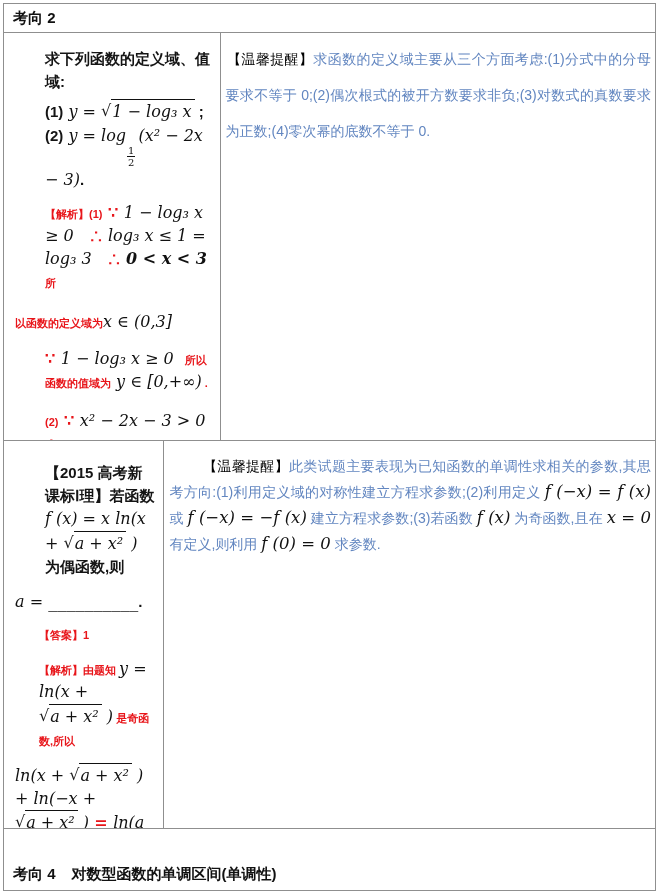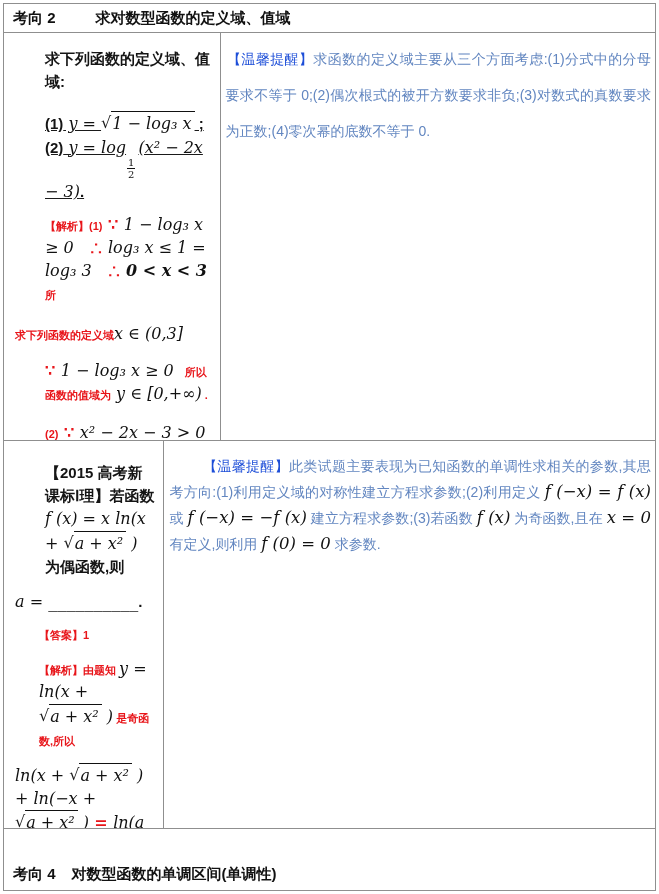--- a/index.html
+++ b/index.html
@@ -39,47 +39,46 @@
   
   .frac { display: inline-flex; flex-direction: column; align-items: center; vertical-align: -13px;
           font-family: "DejaVu Serif", serif; font-style: normal; font-size: 10px; line-height: 1.1;
           color: #111; margin: 0 3px 0 1px; }
   .fd   { border-top: 1px solid #111; padding: 0 1px; }
 
   
   .tippara { text-align: justify; font-size: 14px; color: var(--blue, #6286c0); }
   .tip-1 { line-height: 36px; text-indent: 0.1em; margin-top: 2px; }
   .tip-2 { line-height: 26px; text-indent: 2.4em; margin-top: 6px; }
-  .bk { color: #1d4ed8; }
+  .bk { color: #000000; }
   .bl { color: var(--blue, #6286c0); }
   .mt { font-family: "DejaVu Serif", serif; font-style: italic; font-size: 16.5px; color: #111; }
 </style>
 </head>
 <body>
 
 <div class="page">
   <div class="tbl">
 
     <div class="hrow h1">
       <span class="hlabel">考向 2</span>
-      <span class="htitle">求对数型函数的定义域、值域</span>
     </div>
 
     <div class="crow c2">
       <div class="lcell" id="s2-left">
           <div class="line" style="margin-top: 0px; padding-left: 30px;"><span class="k">求下列函数的定义域、值域:</span></div>
-          <div class="line" style="margin-top: 18px; padding-left: 30px; text-decoration: underline;"><span class="k">(1)</span><span class="m"> y = </span><span class="sqrt ">
+          <div class="line" style="margin-top: 6px; padding-left: 30px;"><span class="k">(1)</span><span class="m"> y = </span><span class="sqrt ">
               <span class="rad">√</span>
               <span class="vinc"><span class="m">1 − log₃ x</span></span>
             </span><span class="k"> ;(2)</span><span class="m"> y = log</span><span class="frac ">
               <span class="fn">1</span>
               <span class="fd">2</span>
             </span><span class="m">(x² − 2x − 3)</span><span class="k">.</span></div>
           <div class="line" style="margin-top: 10px; padding-left: 30px;"><span class="r">【解析】(1)</span><span class="rs"> ∵ </span><span class="m">1 − log₃ x ≥ 0</span><span class="rs">　∴ </span><span class="m">log₃ x ≤ 1 = log₃ 3</span><span class="rs">　∴ </span><span class="m mb">0 &lt; x &lt; 3</span><span class="r"> 所</span></div>
-          <div class="line" style="margin-top: 16px;"><span class="r">求下列函数的定义域</span><span class="m">x ∈ (0,3]</span></div>
+          <div class="line" style="margin-top: 16px;"><span class="r">以函数的定义域为</span><span class="m">x ∈ (0,3]</span></div>
           <div class="line" style="margin-top: 14px; padding-left: 30px;"><span class="rs">∵ </span><span class="m">1 − log₃ x ≥ 0</span><span class="r">　所以函数的值域为</span><span class="m"> y ∈ [0,+∞)</span><span class="r"> .</span></div>
           <div class="line" style="margin-top: 16px; padding-left: 30px;"><span class="r">(2)</span><span class="rs"> ∵ </span><span class="m">x² − 2x − 3 &gt; 0</span><span class="rs">　∴ </span></div>
         </div>
       <div class="rcell">
         <div class="tippara tip-1" id="tip2"><span class="bk">【温馨提醒】</span><span class="bl">求函数的定义域主要从三个方面考虑:(1)分式中的分母要求不等于 0;(2)偶次根式的被开方数要求非负;(3)对数式的真数要求为正数;(4)零次幂的底数不等于 0.</span></div>
       </div>
     </div>
 
 
     <div class="crow c4">

